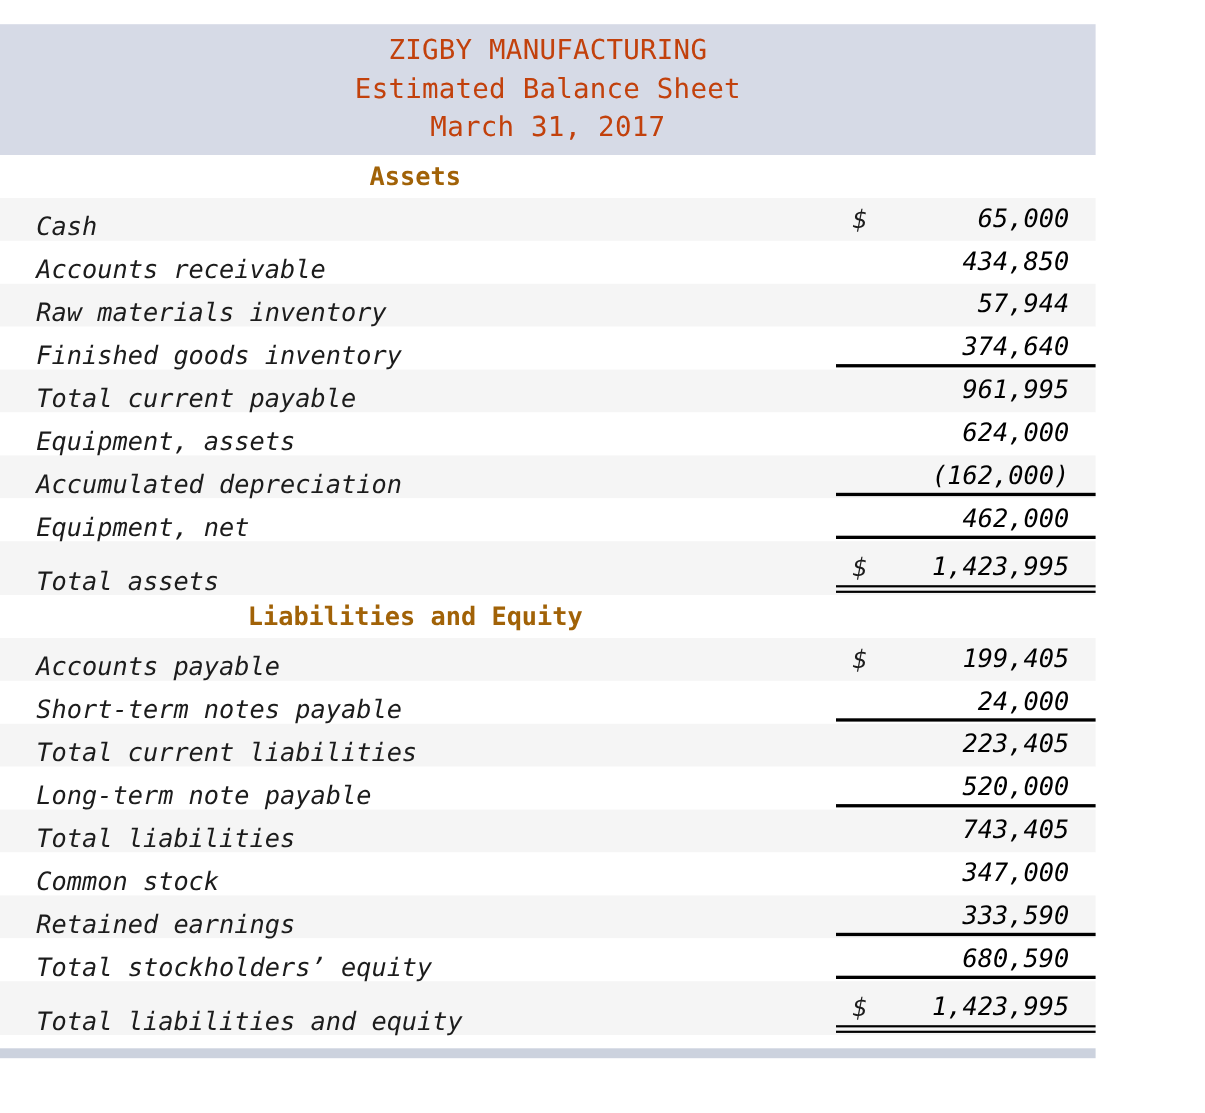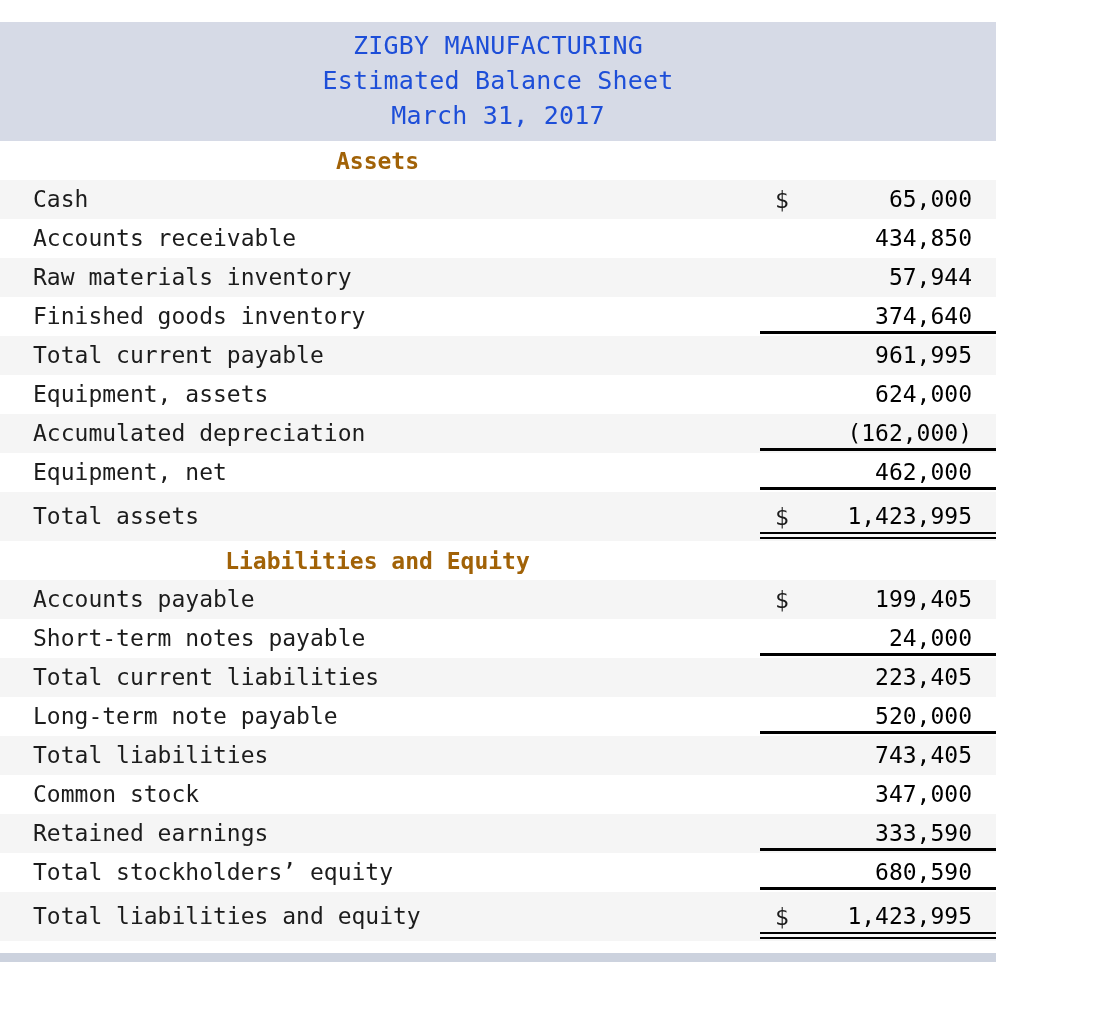--- a/index.html
+++ b/index.html
@@ -27,21 +27,21 @@
 
   
   .header-band {
     background: #d6dae6;
     padding: 6px 0 8px 0;
     text-align: center;
   }
   .header-line {
     font-size: 25px;
     line-height: 35px;
-    color: #1d4ed8;
+    color: #c2410c;
     letter-spacing: 0.2px;
     white-space: pre;
   }
 
   
   .section-row {
     height: 39px;
     background: #ffffff;
     display: flex;
     align-items: center;
@@ -51,23 +51,24 @@
     text-align: center;
     font-size: 23px;
     font-weight: bold;
     color: #a16207;
     white-space: pre;
   }
 
   
   .row {
     display: flex;
-    align-items: center;
+    align-items: flex-end;
     height: 39px;
     background: #ffffff;
+    font-style: italic;
   }
   .row.alt { background: #f5f5f5; }
   .row.tall { height: 49px; }
 
   .label {
     flex: 0 0 722px;
     padding-left: 33px;
     font-size: 23px;
     color: #1c1c1c;
     white-space: pre;

